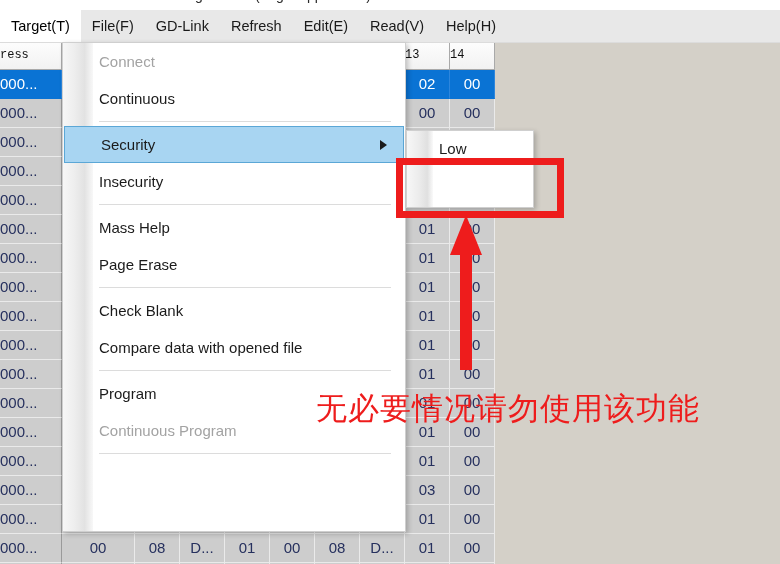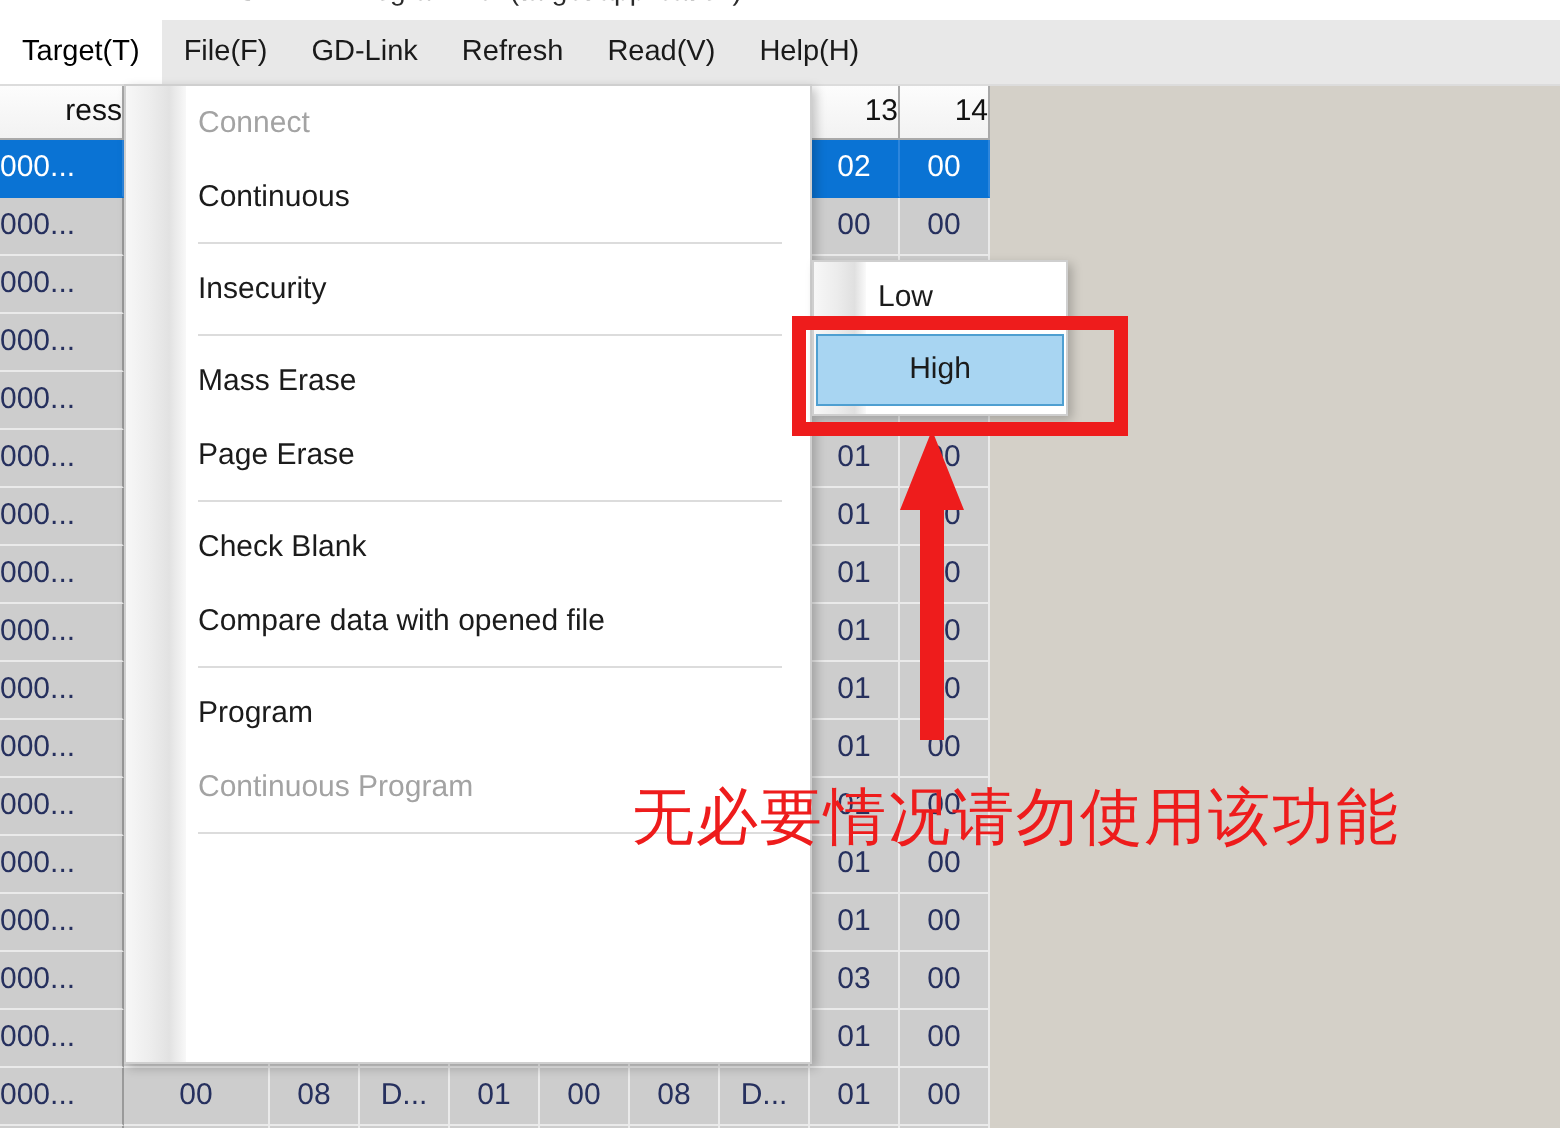--- a/index.html
+++ b/index.html
@@ -39,26 +39,26 @@
   
   .grid{
     position:absolute;left:0;top:42px;width:780px;height:522px;
     background:#d4d0c8;overflow:hidden;
   }
   .hdr{
     position:absolute;left:0;top:0;height:28px;width:100%;
     display:flex;box-sizing:border-box;
   }
   .hdr .hc{
-    height:28px;line-height:27px;text-align:right;
+    height:28px;line-height:27px;text-align:left;
     background:linear-gradient(#fdfdfd,#f2f2f2);
     border-right:1px solid #a9a9a9;
     border-bottom:1px solid #a9a9a9;
-    font-size:15px;color:#111;
-    box-sizing:border-box;flex:0 0 auto;
+    font-size:12px;color:#111;
+    box-sizing:border-box;flex:0 0 auto;font-family:Liberation Mono, monospace;
   }
   .rows{position:absolute;left:0;top:28px;width:100%;}
   .row{display:flex;height:29px;box-sizing:border-box;}
   .row .cell{
     height:29px;line-height:28px;text-align:center;
     font-size:15px;color:#26305e;
     background:#cdcdcd;
     border-right:1px solid #eaeaea;
     border-bottom:1px solid #eaeaea;
     box-sizing:border-box;flex:0 0 auto;
@@ -380,49 +380,50 @@
           <div class="cell" style="width: 45px;">D...</div>
         </div>
       </div>
   </div>
 
   <div class="menubar" id="menubar">
       <div class="mi open">Target(T)</div>
       <div class="mi">File(F)</div>
       <div class="mi">GD-Link</div>
       <div class="mi">Refresh</div>
+      <div class="mi">Edit(E)</div>
       <div class="mi">Read(V)</div>
       <div class="mi">Help(H)</div>
     </div>
 
   <div class="dropdown">
     <div class="gutter"></div>
     <div class="items" id="dropdown-items">
         <div class="mitem disabled"><span>Connect</span></div>
         <div class="mitem"><span>Continuous</span></div>
         <div class="msep"></div>
+        <div class="mitem hl"><span>Security</span><span class="arrow"></span></div>
         <div class="mitem"><span>Insecurity</span></div>
         <div class="msep"></div>
-        <div class="mitem"><span>Mass Erase</span></div>
+        <div class="mitem"><span>Mass Help</span></div>
         <div class="mitem"><span>Page Erase</span></div>
         <div class="msep"></div>
         <div class="mitem"><span>Check Blank</span></div>
         <div class="mitem"><span>Compare data with opened file</span></div>
         <div class="msep"></div>
         <div class="mitem"><span>Program</span></div>
         <div class="mitem disabled"><span>Continuous Program</span></div>
         <div class="msep"></div>
       </div>
   </div>
 
   <div class="submenu">
     <div class="gutter"></div>
     <div id="submenu-items">
         <div class="sitem">Low</div>
-        <div class="sitem hl">High</div>
       </div>
   </div>
 
   <div class="red-box"></div>
 
   <svg class="red-arrow" viewBox="0 0 36 155">
     <polygon points="18,0 34,40 24,40 24,155 12,155 12,40 2,40" fill="#ee1c1c"></polygon>
   </svg>
 
   <div class="red-text">无必要情况请勿使用该功能</div>

